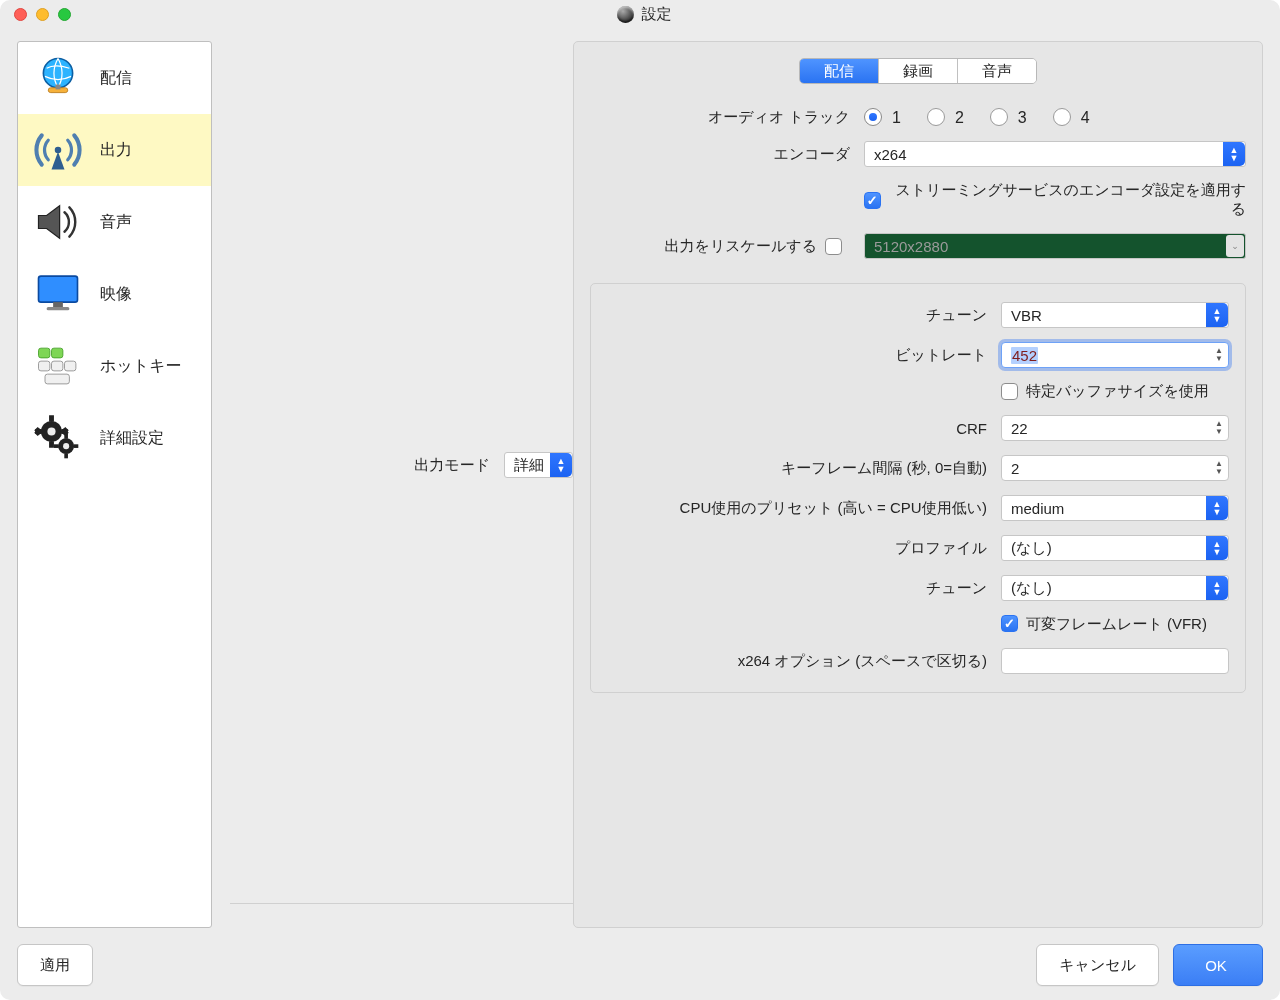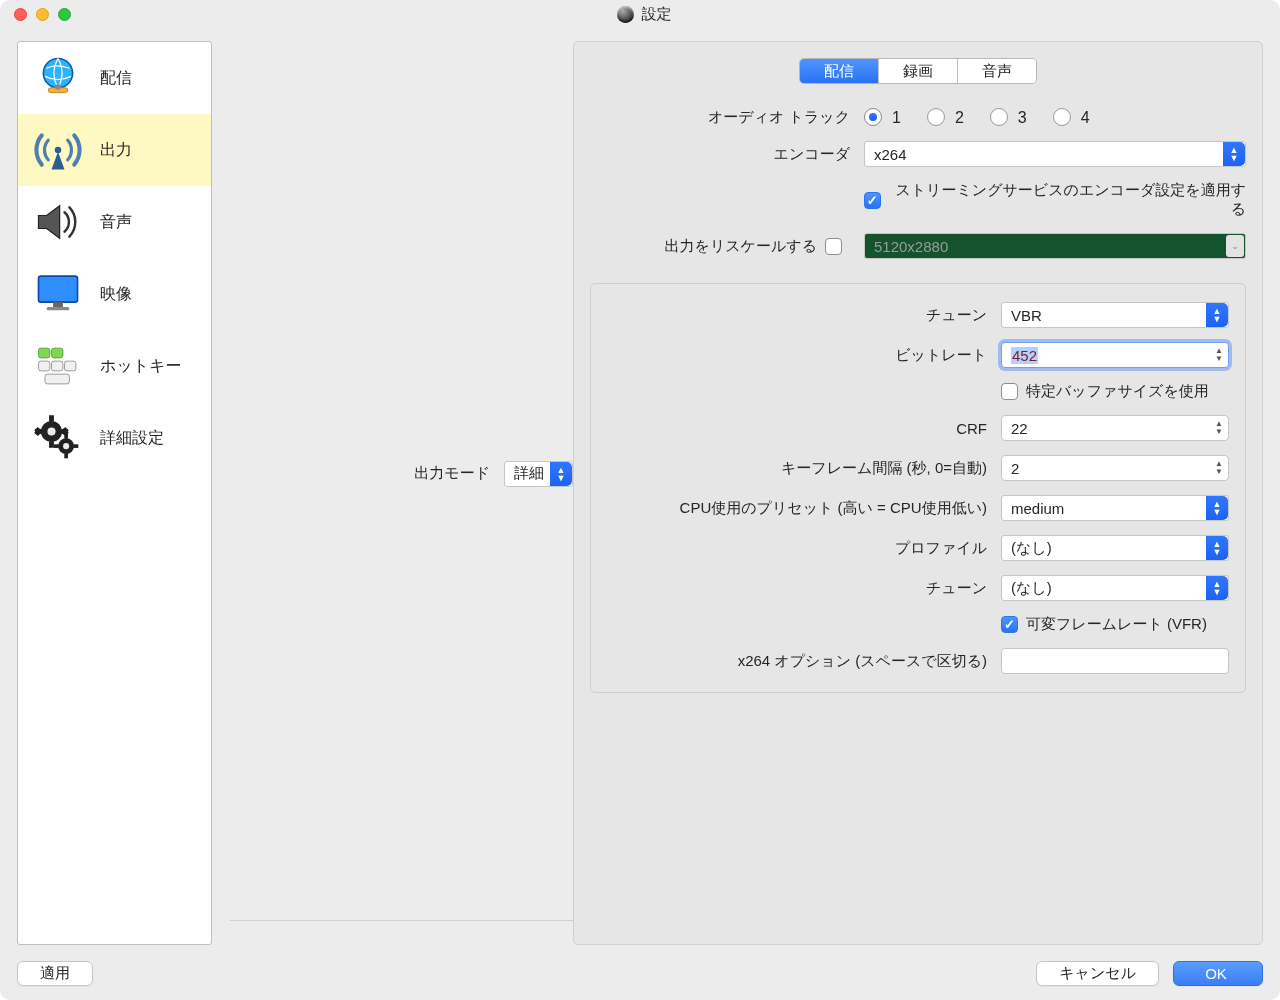--- a/index.html
+++ b/index.html
@@ -121,21 +121,21 @@
 
   .subgroup{
     background:var(--group-bg);border:1px solid var(--divider);border-radius:5px;
     padding:18px 16px 18px 16px;margin-top:6px;
   }
   .subgroup .row .label-col{width:380px;}
 
   
   .bottombar{display:flex;align-items:center;justify-content:space-between;padding-top:6px;}
   .macbtn{
-    height:25px;padding:0 22px;border:1px solid #c6c6c6;background:#fff;border-radius:6px;
+    height:42px;padding:0 22px;border:1px solid #c6c6c6;background:#fff;border-radius:6px;
     font-size:15px;display:flex;align-items:center;justify-content:center;box-shadow:0 1px 0 rgba(0,0,0,.03);
   }
   .macbtn.primary{background:linear-gradient(#5a9dff,#3b7ef5);color:#fff;border-color:#2d6fe4;width:90px;padding-left:18px;}
   .rightbtns{display:flex;gap:14px;}
 
   
   .shrink0{flex-shrink:0;}
 </style>
 </head>
 <body>
@@ -373,21 +373,21 @@
             </div>
             <div class="row">
               <div class="label-col">チューン</div>
               <div class="select full">
                 <span>(なし)</span>
                 <span class="arrows">▲<br>▼</span>
               </div>
             </div>
             <div class="row">
               <div class="label-col"></div>
-              <label style="display:flex;align-items:center;">
+              <label style="display:flex;">
                 <span class="check on"></span>
                 <span>可変フレームレート (VFR)</span>
               </label>
             </div>
             <div class="row" style="margin-bottom:0;">
               <div class="label-col">x264 オプション (スペースで区切る)</div>
               <div class="textfield">
                 <input type="text" value="" style="">
               </div>
             </div>

